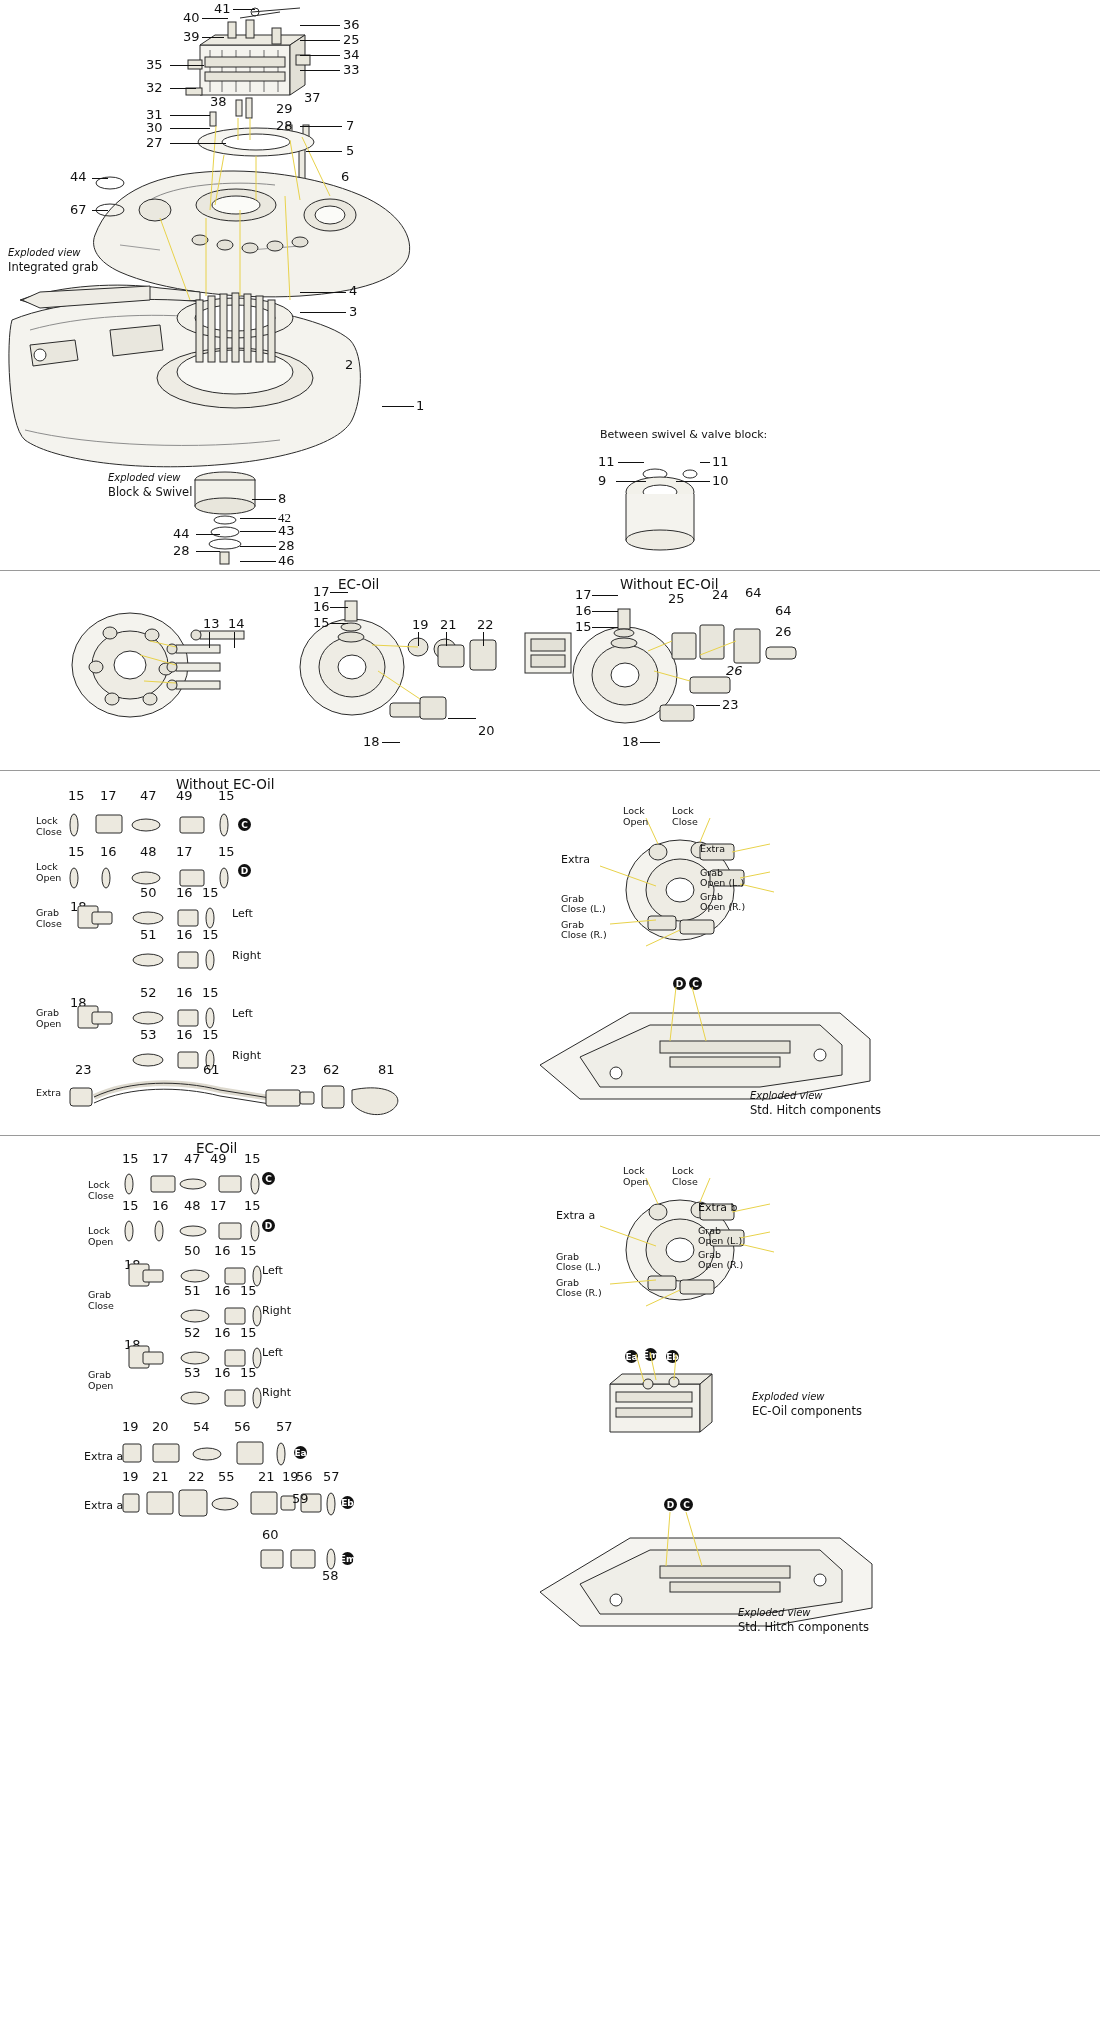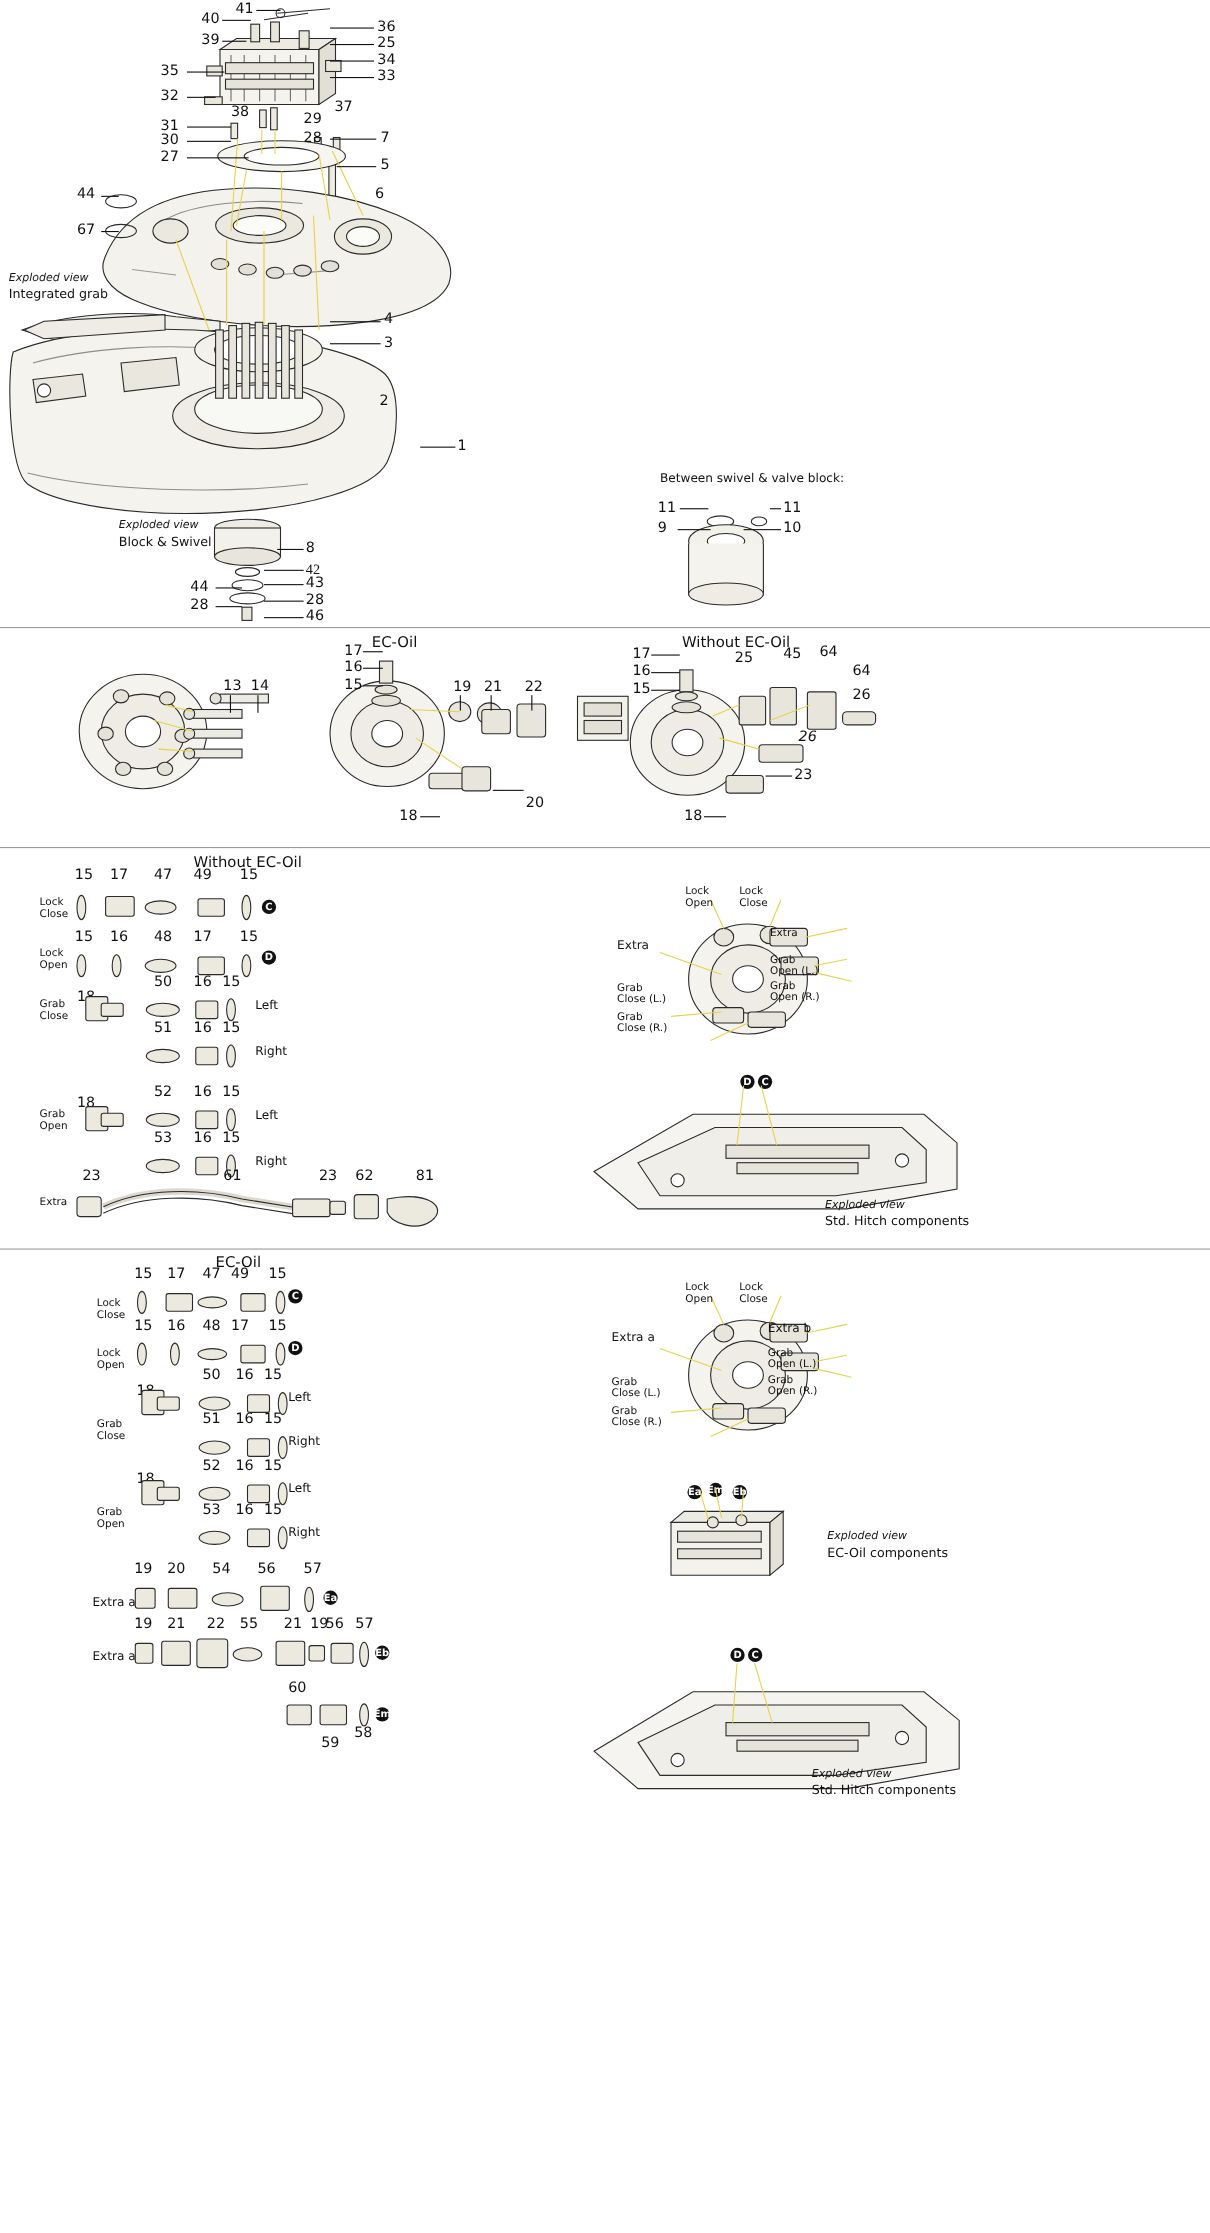--- a/index.html
+++ b/index.html
@@ -303,21 +303,21 @@
   <div class="lbl" style="left:363px;top:735px;">18</div>
   <div class="ln" style="left:382px;top:742px;width:18px;"></div>
 
   <div class="lbl" style="left:575px;top:588px;">17</div>
   <div class="lbl" style="left:575px;top:604px;">16</div>
   <div class="lbl" style="left:575px;top:620px;">15</div>
   <div class="ln" style="left:592px;top:595px;width:26px;"></div>
   <div class="ln" style="left:592px;top:611px;width:26px;"></div>
   <div class="ln" style="left:592px;top:627px;width:26px;"></div>
   <div class="lbl" style="left:668px;top:592px;">25</div>
-  <div class="lbl" style="left:712px;top:588px;">45</div>
+  <div class="lbl" style="left:712px;top:588px;">24</div>
   <div class="lbl" style="left:745px;top:586px;">64</div>
   <div class="lbl" style="left:775px;top:604px;">64</div>
   <div class="lbl" style="left:775px;top:625px;">26</div>
   <div class="lbl" style="left:726px;top:664px;font-style:italic;">26</div>
   <div class="lbl" style="left:722px;top:698px;">23</div>
   <div class="ln" style="left:696px;top:705px;width:24px;"></div>
   <div class="lbl" style="left:622px;top:735px;">18</div>
   <div class="ln" style="left:640px;top:742px;width:20px;"></div>
 
   <div class="lbl hd" style="left:176px;top:778px;">Without EC-Oil</div>
@@ -606,21 +606,21 @@
       <rect x="64" y="6" width="28" height="26" rx="3"></rect>
       <ellipse cx="110" cy="20" rx="13" ry="6"></ellipse>
       <rect x="136" y="8" width="26" height="22" rx="2"></rect>
       <rect x="166" y="12" width="14" height="14" rx="2"></rect>
       <rect x="186" y="10" width="20" height="18" rx="2"></rect>
       <ellipse cx="216" cy="20" rx="4" ry="11"></ellipse>
     </g>
   </svg>
 
   <div class="lbl" style="left:262px;top:1528px;">60</div>
-  <div class="lbl" style="left:292px;top:1578px;text-align:center;">59</div>
+  <div class="lbl" style="left:292px;top:1492px;text-align:center;">59</div>
   <div class="lbl" style="left:322px;top:1569px;">58</div>
   <div class="circ" style="left:341px;top:1552px;">Em</div>
   <svg width="160" height="34" style="top:1542px;left:255px;">
     <g stroke="#2b2b2b" fill="#ece9df">
       <rect x="6" y="8" width="22" height="18" rx="2"></rect>
       <rect x="36" y="8" width="24" height="18" rx="2"></rect>
       <ellipse cx="76" cy="17" rx="4" ry="10"></ellipse>
     </g>
   </svg>
 

